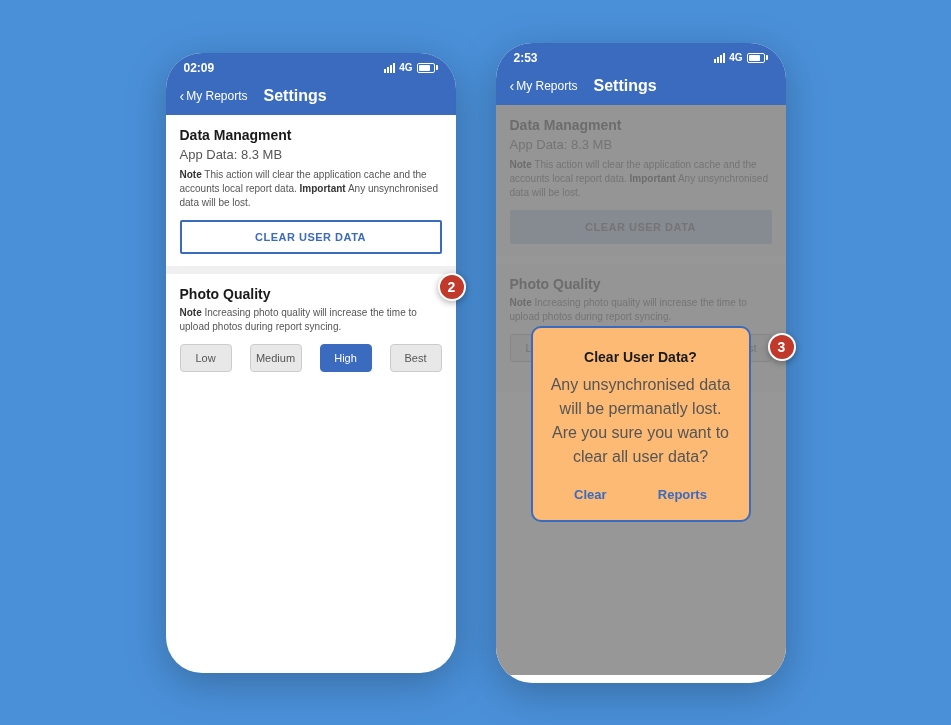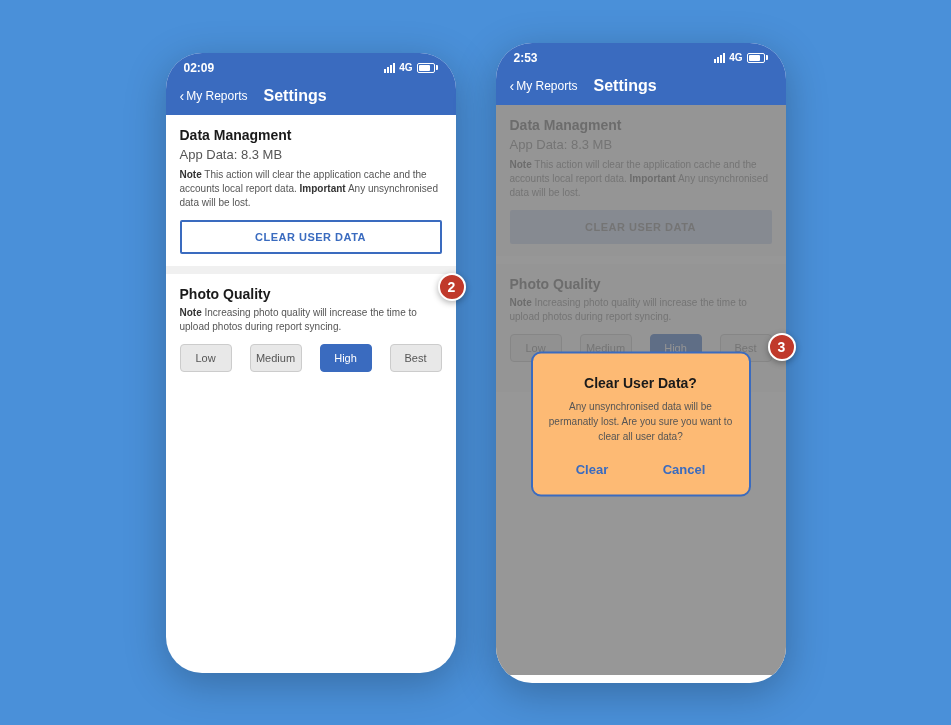--- a/index.html
+++ b/index.html
@@ -225,21 +225,21 @@
     }
 
     .modal-title {
       font-size: 14px;
       font-weight: 700;
       color: #1a1a1a;
       margin-bottom: 8px;
     }
 
     .modal-body {
-      font-size: 10px;
+      font-size: 16px;
       color: #555;
       line-height: 1.5;
       margin-bottom: 14px;
     }
 
     .modal-actions {
       display: flex;
       justify-content: space-around;
     }
 
@@ -451,21 +451,21 @@
           </div>
         </div>
 
         <div class="overlay"></div>
 
         <div class="modal">
           <div class="modal-title">Clear User Data?</div>
           <div class="modal-body">Any unsynchronised data will be permanatly lost. Are you sure you want to clear all user data?</div>
           <div class="modal-actions">
             <button class="modal-btn">Clear</button>
-            <button class="modal-btn">Cancel</button>
+            <button class="modal-btn">Reports</button>
           </div>
         </div>
 
       </div>
     </div>
 
     <div class="step-badge badge-3">
       <span>3</span>
     </div>
   </div>

